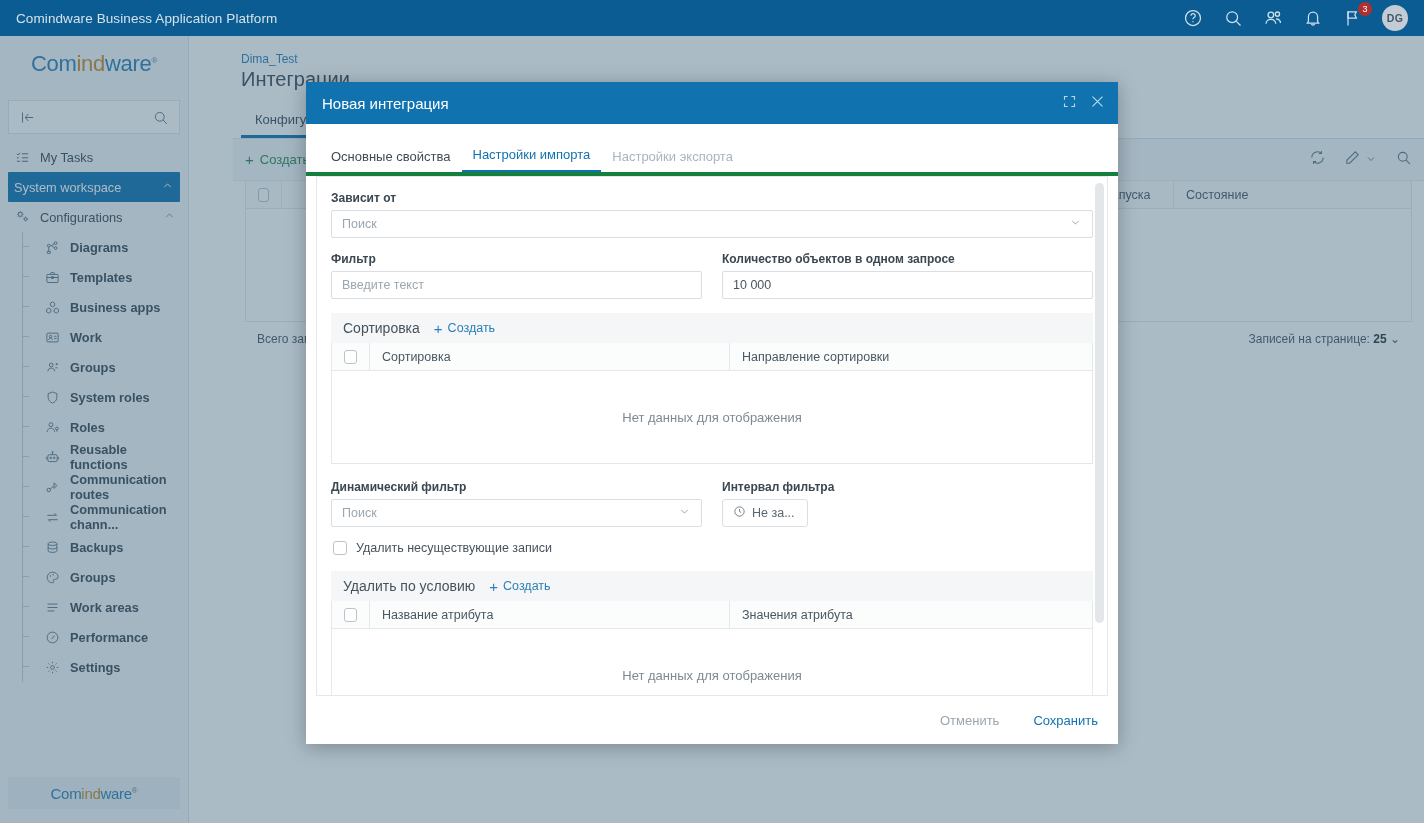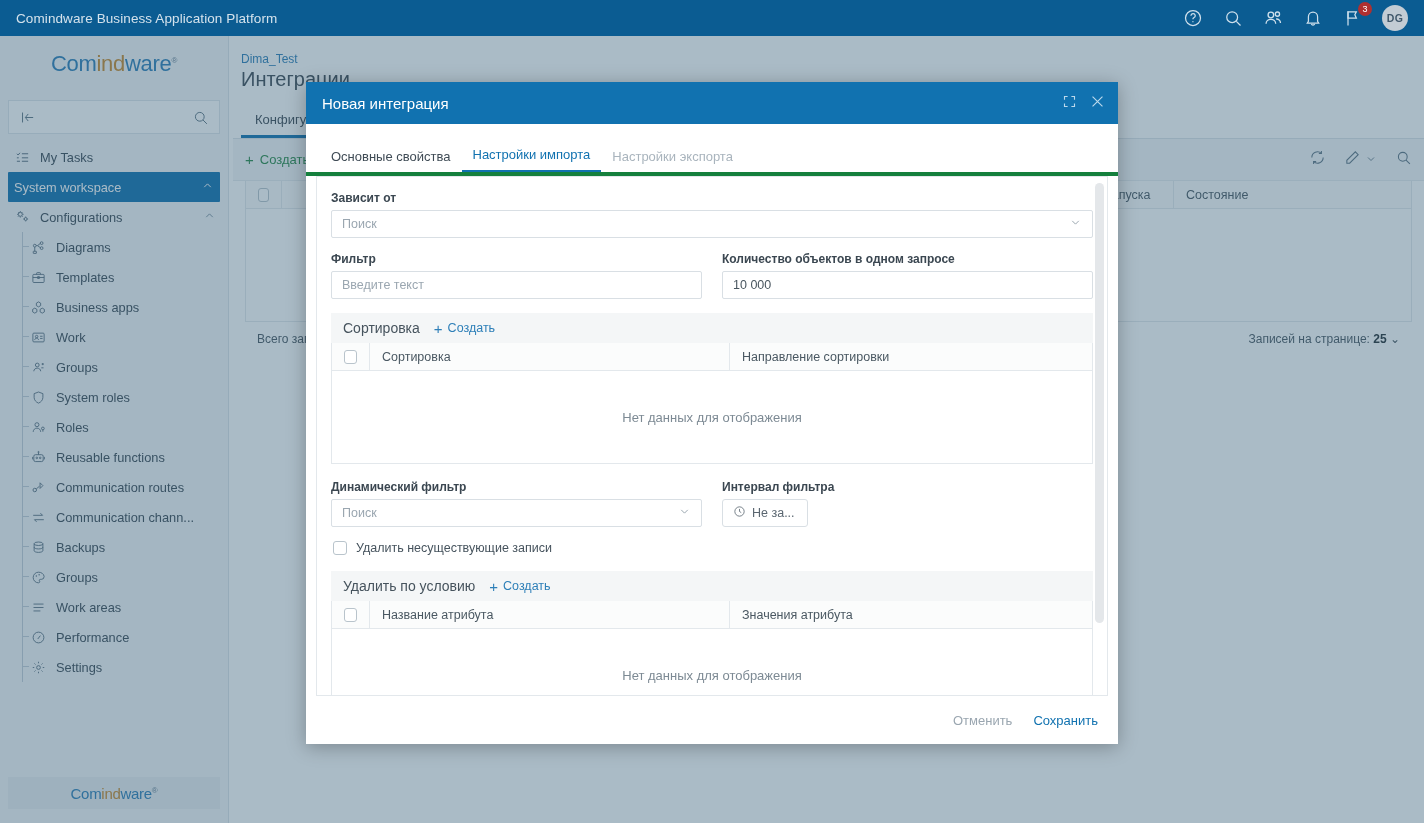--- a/index.html
+++ b/index.html
@@ -40,21 +40,21 @@
     position: absolute; left: 0; top: 36px; width: 1424px; height: 787px;
     background: #ffffff;
   }
   .dimmer {
     position: absolute; left: 0; top: 36px; width: 1424px; height: 787px;
     background: rgba(52,92,120,0.42); z-index: 40; pointer-events: none;
   }
 
   
   .sidebar {
-    position: absolute; left: 0; top: 0; width: 229px; height: 787px;
+    position: absolute; left: 0; top: 0; width: 189px; height: 787px;
     background: #f4f6f8; border-right: 1px solid #dde3e8;
   }
   .brand {
     height: 56px; display: flex; align-items: center; justify-content: center;
   }
   .brand-text { font-size: 22px; letter-spacing: -.3px; }
   .brand-text .c1 { color: #2d7fb8; }
   .brand-text .c2 { color: #c98a2e; }
   .brand-text .c3 { color: #2d7fb8; }
   .brand-text sup { font-size: 8px; color: #6b8296; }
@@ -70,21 +70,21 @@
     height: 30px; display: flex; align-items: center; padding-left: 14px;
     font-size: 12.8px; color: #3c4a55; gap: 9px; cursor: pointer;
   }
   .nav-item .ico { width: 17px; height: 17px; display: flex; align-items: center; justify-content: center; color:#53697a; flex: 0 0 17px;}
   .nav-item.selected {
     background: #1172b0; color: #fff; margin: 0 8px; padding-left: 6px;
     border-radius: 1px;
   }
   .nav-item.selected .chev { margin-left: auto; margin-right: 6px; color: #fff;}
   .nav-item .chev { margin-left: auto; margin-right: 12px; color: #6d8396; }
-  .nav-item.sub { padding-left: 30px; position: relative; }
+  .nav-item.sub { padding-left: 44px; position: relative; font-weight: bold; }
   .nav-item.sub::before {
     content: ""; position: absolute; left: 22px; top: 14px; width: 7px; height: 1px; background: #c3ced7;
   }
   .nav-tree-line {
     position: absolute; left: 22px; top: 0; bottom: 0; width: 1px; background: #c3ced7;
   }
   .subwrap { position: relative; }
 
   .side-footer {
     position: absolute; bottom: 14px; left: 8px; right: 8px; height: 32px;
@@ -185,21 +185,21 @@
     font-size: 12.5px; color: #5a6670; width: 86px;
   }
 
   .vscroll {
     position: absolute; right: 3px; top: 6px; width: 9px; height: 440px;
     background: #e4e7ea; border-radius: 5px;
   }
 
   .modal-foot {
     height: 48px; display: flex; align-items: center; justify-content: flex-end;
-    gap: 21px; padding-right: 20px;
+    gap: 34px; padding-right: 20px;
   }
   .btn-cancel { color: #9aa6b0; font-size: 13px; cursor: pointer; }
   .btn-save { color: #1172b0; font-size: 13px; cursor: pointer; }
 
   .plus { font-size: 15px; line-height: 1; }
 </style>
 </head>
 <body>
 
 <div class="app">

